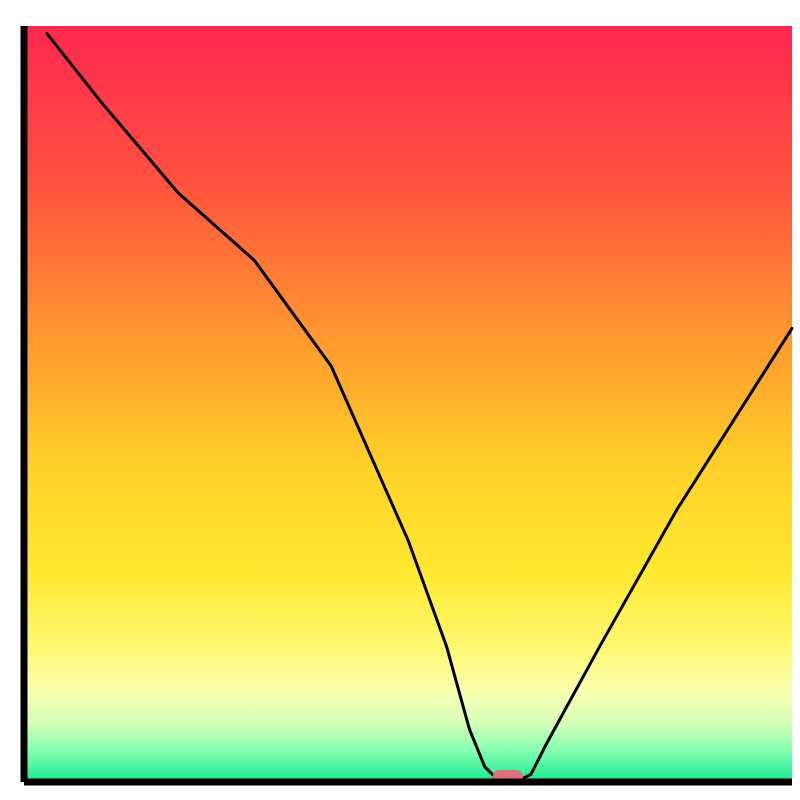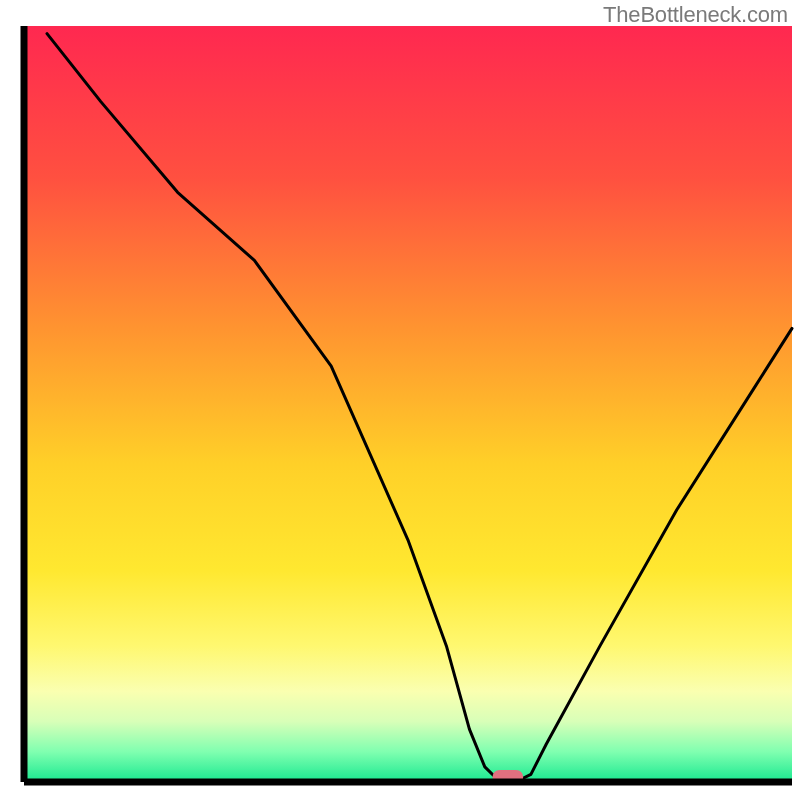--- a/index.html
+++ b/index.html
@@ -28,21 +28,20 @@
   svg {
     position: absolute;
     top: 0;
     left: 0;
   }
 </style>
 </head>
 <body>
 
 <div class="container">
-  <div class="watermark">TheBottleneck.com</div>
 
   <svg id="chart-svg" width="800" height="800" viewBox="0 0 800 800">
     <defs>
       <linearGradient id="bg-grad" x1="0" y1="0" x2="0" y2="1">
           <stop offset="0%" stop-color="#ff2850"></stop>
           <stop offset="20%" stop-color="#ff5040"></stop>
           <stop offset="40%" stop-color="#ff9430"></stop>
           <stop offset="58%" stop-color="#ffd028"></stop>
           <stop offset="72%" stop-color="#ffe830"></stop>
           <stop offset="82%" stop-color="#fff870"></stop>

